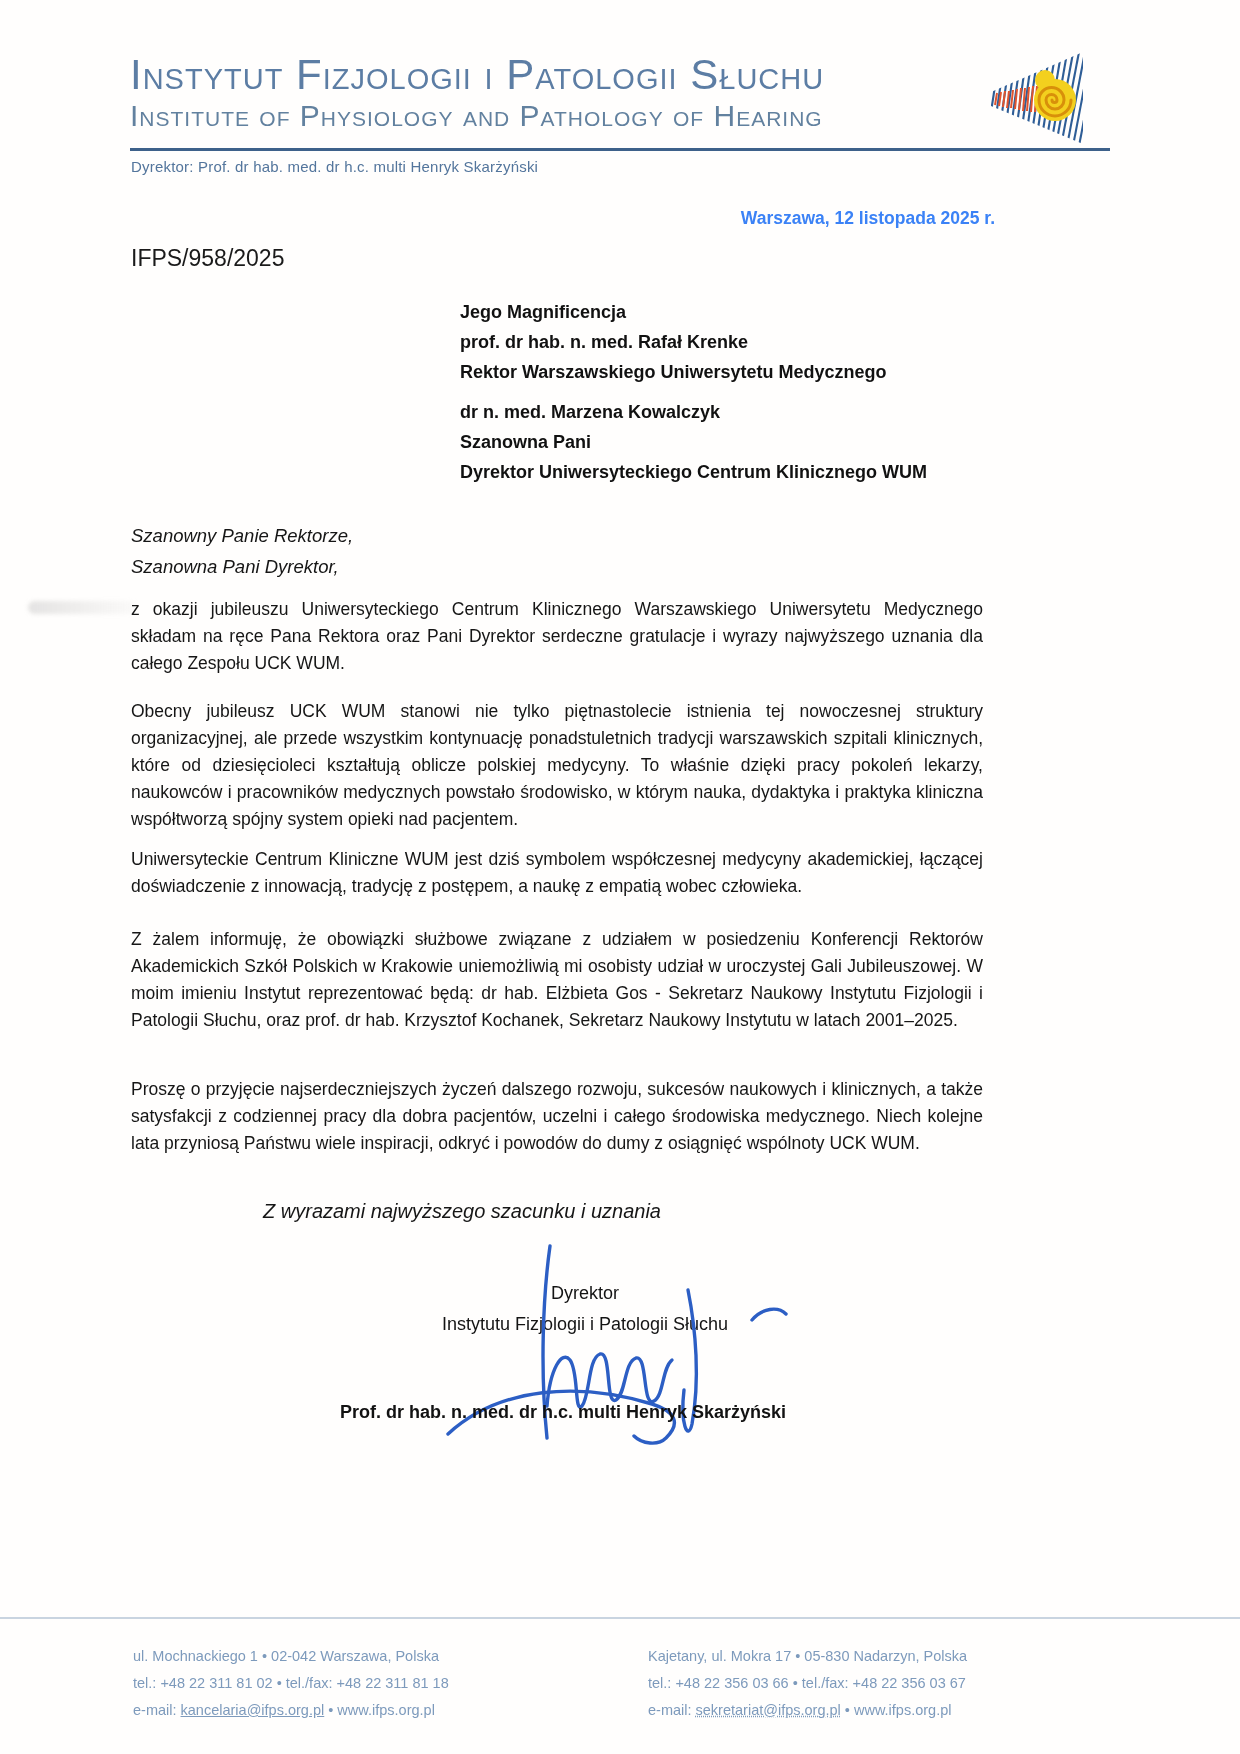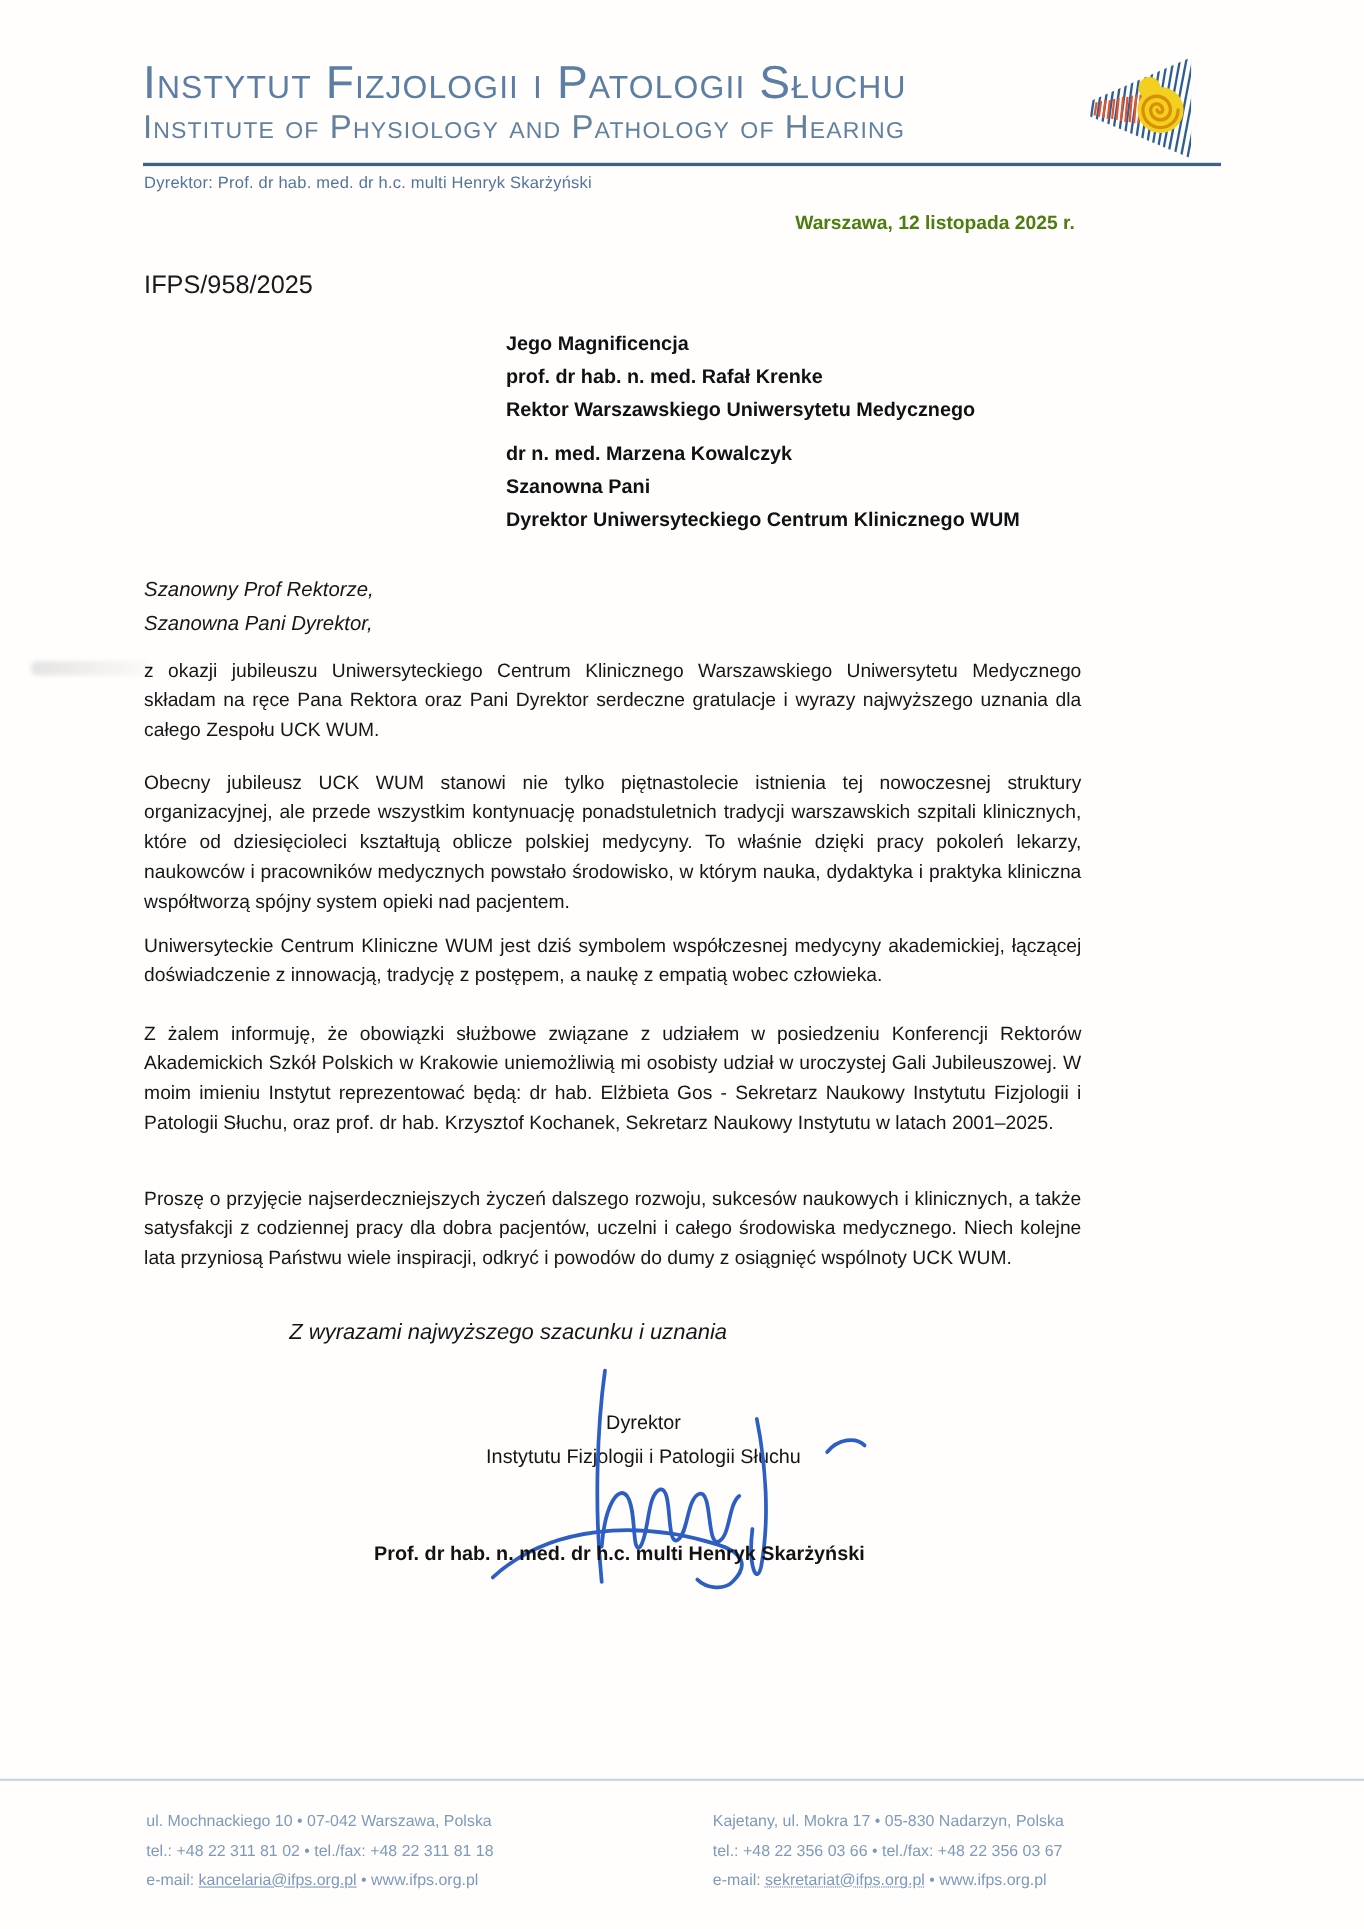--- a/index.html
+++ b/index.html
@@ -30,22 +30,22 @@
     position:absolute;left:131px;top:158px;
     font-size:15px;color:#53759c;letter-spacing:0.2px;
   }
   .scan-artifact{
     position:absolute;left:28px;top:601px;width:108px;height:13px;
     background:linear-gradient(90deg,rgba(185,185,185,.38),rgba(225,225,225,.12));
     border-radius:7px;filter:blur(2px);
   }
   
   .date-line{
-    position:absolute;left:705px;top:192px;width:290px;
-    font-size:17.5px;font-weight:700;text-align:center;color:#4d7c0f;
+    position:absolute;left:705px;top:208px;width:290px;
+    font-size:17.5px;font-weight:700;text-align:right;color:#3b82f6;
   }
   .reference{position:absolute;left:131px;top:245px;font-size:23px;color:#1a1a1a;}
   .recipient{position:absolute;left:460px;width:540px;font-size:18px;font-weight:700;line-height:30px;color:#111;}
   .recipient-1{top:297px;}
   .recipient-2{top:397px;}
   .salutation{
     position:absolute;left:131px;top:520px;
     font-size:18.5px;font-style:italic;line-height:31px;color:#161616;
   }
   .body-par{
@@ -148,21 +148,21 @@
     <div>prof. dr hab. n. med. Rafał Krenke</div>
     <div>Rektor Warszawskiego Uniwersytetu Medycznego</div>
   </div>
   <div class="recipient recipient-2">
     <div>dr n. med. Marzena Kowalczyk</div>
     <div>Szanowna Pani</div>
     <div>Dyrektor Uniwersyteckiego Centrum Klinicznego WUM</div>
   </div>
 
   <div class="salutation">
-    <div>Szanowny Prof Rektorze,</div>
+    <div>Szanowny Panie Rektorze,</div>
     <div>Szanowna Pani Dyrektor,</div>
   </div>
 
   <p class="body-par par-1">z okazji jubileuszu Uniwersyteckiego Centrum Klinicznego Warszawskiego Uniwersytetu Medycznego składam na ręce Pana Rektora oraz Pani Dyrektor serdeczne gratulacje i wyrazy najwyższego uznania dla całego Zespołu UCK WUM.</p>
   <p class="body-par par-2">Obecny jubileusz UCK WUM stanowi nie tylko piętnastolecie istnienia tej nowoczesnej struktury organizacyjnej, ale przede wszystkim kontynuację ponadstuletnich tradycji warszawskich szpitali klinicznych, które od dziesięcioleci kształtują oblicze polskiej medycyny. To właśnie dzięki pracy pokoleń lekarzy, naukowców i pracowników medycznych powstało środowisko, w którym nauka, dydaktyka i praktyka kliniczna współtworzą spójny system opieki nad pacjentem.</p>
   <p class="body-par par-3">Uniwersyteckie Centrum Kliniczne WUM jest dziś symbolem współczesnej medycyny akademickiej, łączącej doświadczenie z innowacją, tradycję z postępem, a naukę z empatią wobec człowieka.</p>
   <p class="body-par par-4">Z żalem informuję, że obowiązki służbowe związane z udziałem w posiedzeniu Konferencji Rektorów Akademickich Szkół Polskich w Krakowie uniemożliwią mi osobisty udział w uroczystej Gali Jubileuszowej. W moim imieniu Instytut reprezentować będą: dr hab. Elżbieta Gos - Sekretarz Naukowy Instytutu Fizjologii i Patologii Słuchu, oraz prof. dr hab. Krzysztof Kochanek, Sekretarz Naukowy Instytutu w latach 2001–2025.</p>
   <p class="body-par par-5">Proszę o przyjęcie najserdeczniejszych życzeń dalszego rozwoju, sukcesów naukowych i klinicznych, a także satysfakcji z codziennej pracy dla dobra pacjentów, uczelni i całego środowiska medycznego. Niech kolejne lata przyniosą Państwu wiele inspiracji, odkryć i powodów do dumy z osiągnięć wspólnoty UCK WUM.</p>
 
   <div class="closing">Z wyrazami najwyższego szacunku i uznania</div>
@@ -180,21 +180,21 @@
       <path d="M 18 196 C 70 148, 150 144, 222 166 C 244 173, 252 184, 236 200 C 228 208, 212 206, 204 198"></path>
       <path d="M 322 82 C 332 70, 348 68, 356 76"></path>
     </g>
   </svg>
 
   <div class="sig-name">Prof. dr hab. n. med. dr h.c. multi Henryk Skarżyński</div>
 
   <div class="footer-rule"></div>
 
   <div class="footer-col footer-left">
-    <div>ul. Mochnackiego 10 • 07-042 Warszawa, Polska</div>
+    <div>ul. Mochnackiego 1 • 02-042 Warszawa, Polska</div>
     <div>tel.: +48 22 311 81 02 • tel./fax: +48 22 311 81 18</div>
     <div><span>e-mail: </span><span class="email-link">kancelaria@ifps.org.pl</span><span> • www.ifps.org.pl</span></div>
   </div>
 
   <div class="footer-col footer-right">
     <div>Kajetany, ul. Mokra 17 • 05-830 Nadarzyn, Polska</div>
     <div>tel.: +48 22 356 03 66 • tel./fax: +48 22 356 03 67</div>
     <div><span>e-mail: </span><span class="email-link">sekretariat@ifps.org.pl</span><span> • www.ifps.org.pl</span></div>
   </div>
 

